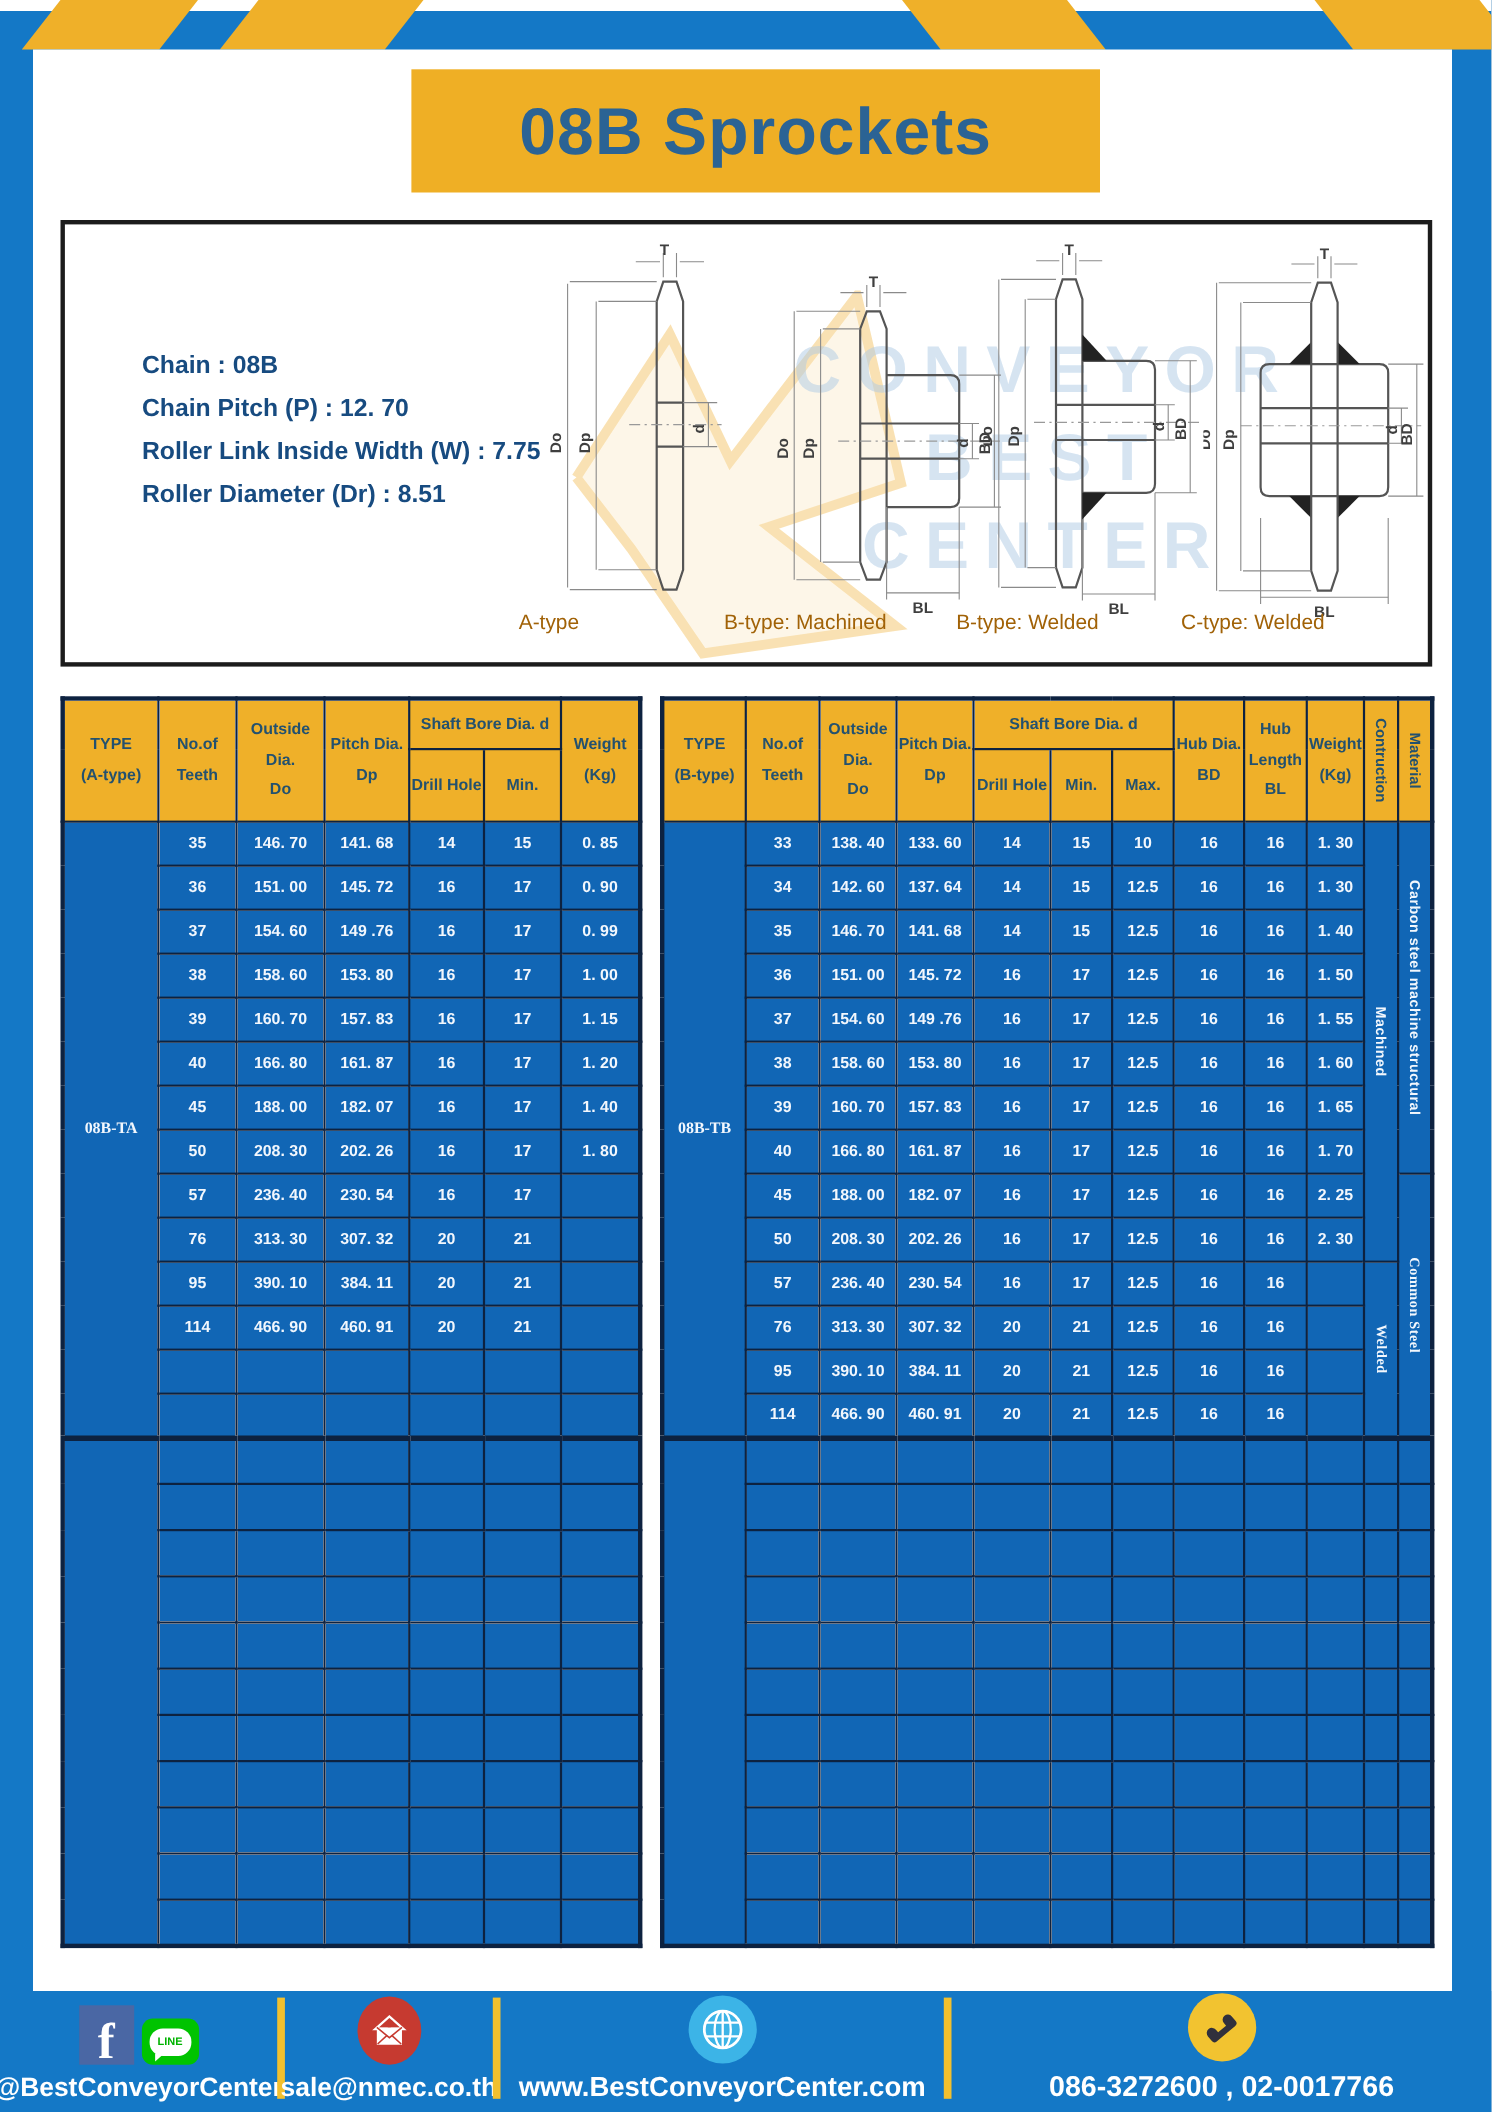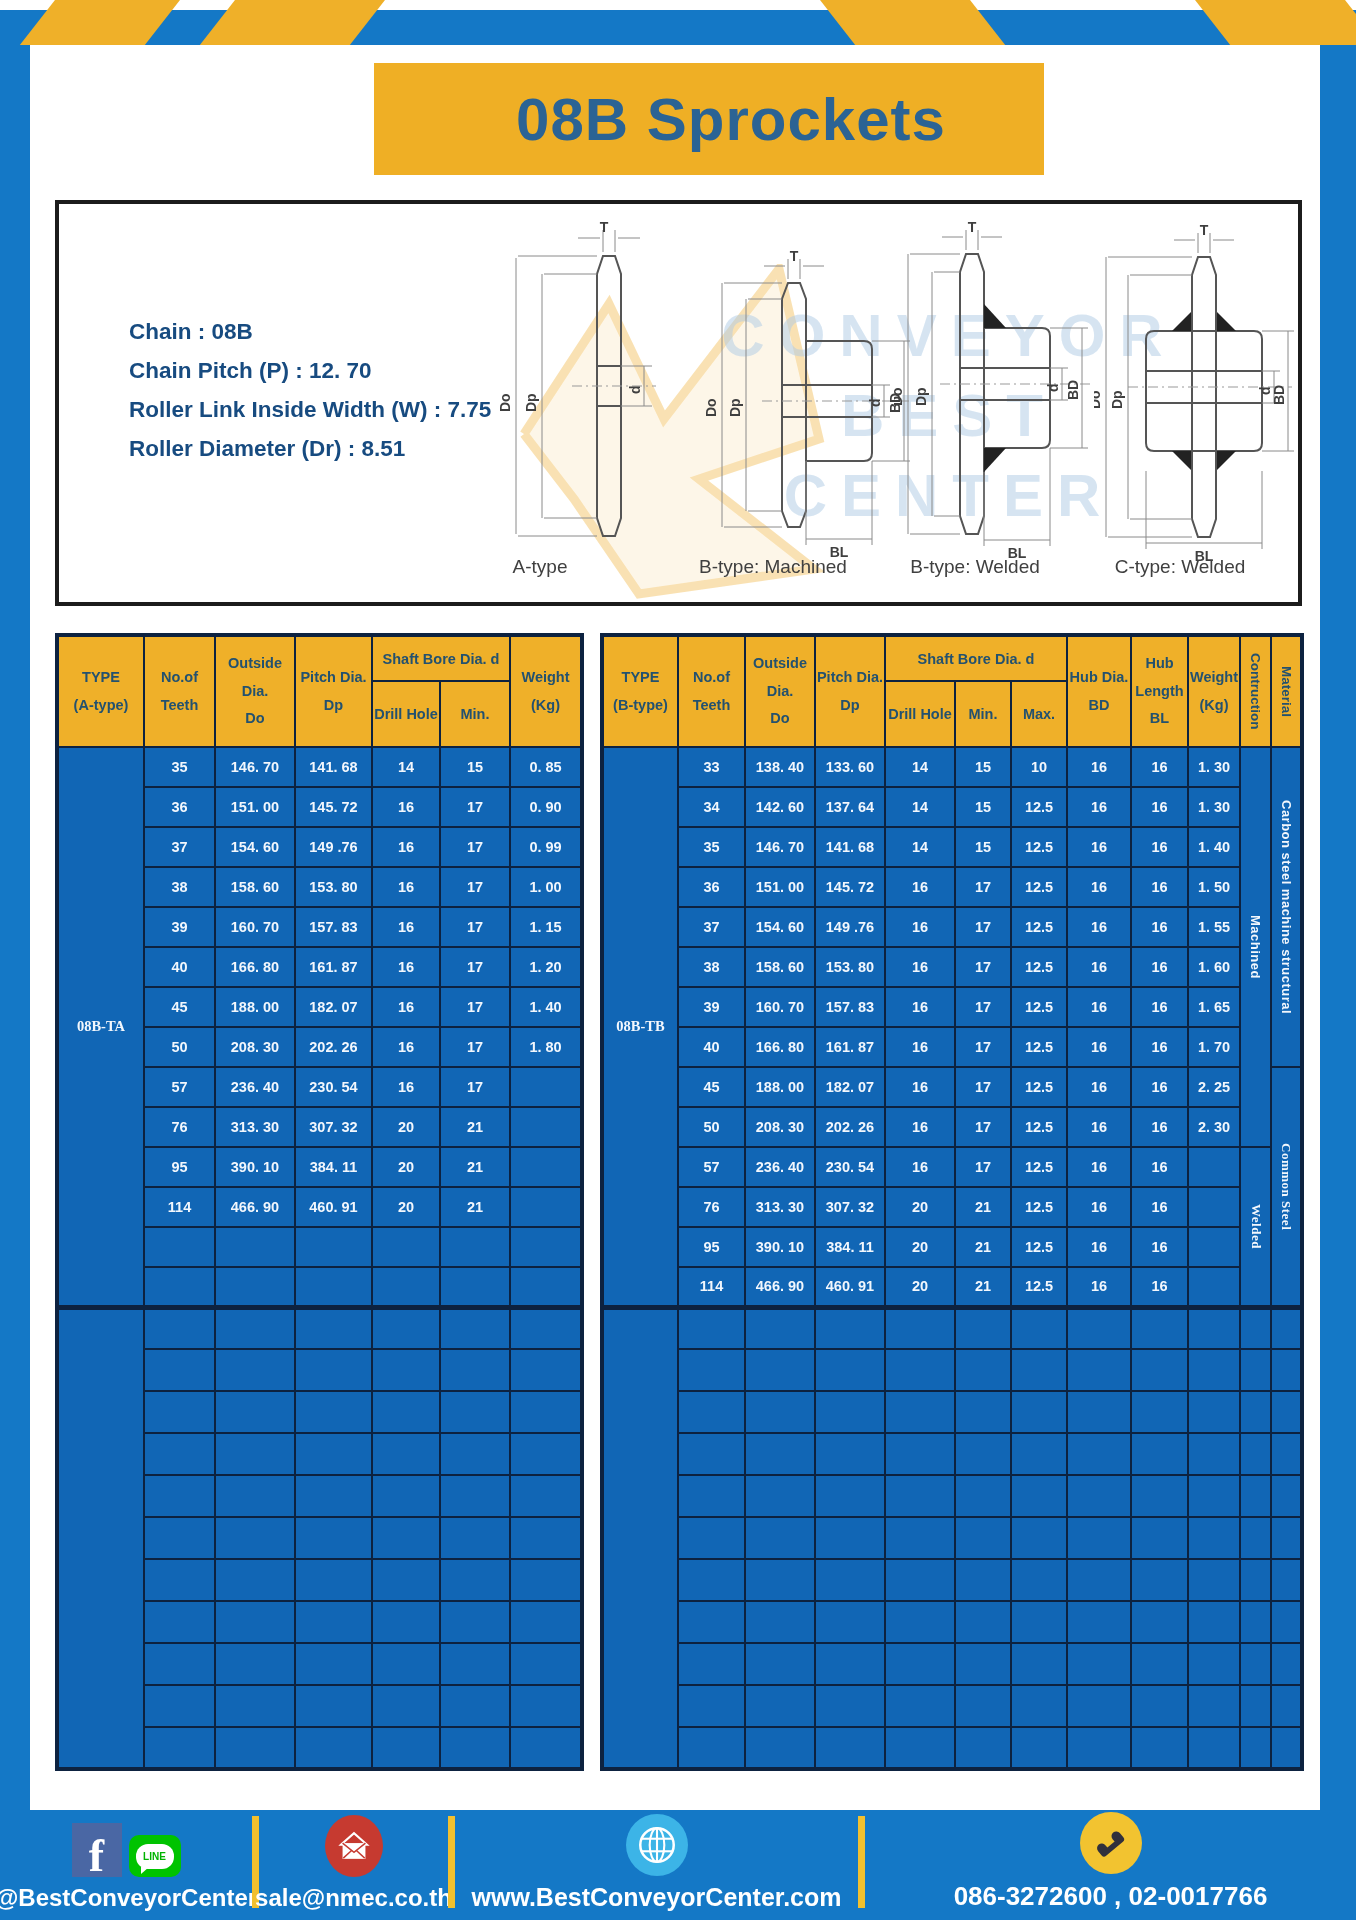--- a/index.html
+++ b/index.html
@@ -6,31 +6,31 @@
   .root{position:relative;width:1356px;height:1920px;background:#1478C6;overflow:hidden;
         font-family:"Liberation Sans",sans-serif;}
   .top-white{position:absolute;top:0;left:0;width:1356px;height:10px;background:#ffffff;}
   .stripe{position:absolute;top:0;height:45px;background:#EFB029;}
   .s1{left:55px;width:125px;transform:skewX(-38deg);transform-origin:top left;}
   .s2{left:235px;width:150px;transform:skewX(-38deg);transform-origin:top left;}
   .s3{left:820px;width:150px;transform:skewX(38deg);transform-origin:top left;}
   .s4{left:1195px;width:150px;transform:skewX(38deg);transform-origin:top left;}
   .page{position:absolute;left:30px;top:45px;width:1290px;height:1765px;background:#ffffff;}
   .banner{position:absolute;left:344px;top:18px;width:626px;height:112px;background:#EFAF25;
-          display:flex;align-items:center;justify-content:center;padding-left:44px;}
+          display:flex;align-items:center;justify-content:center;}
   .banner h1{margin:0;font-size:60px;color:#2B6394;font-weight:bold;letter-spacing:1px;}
   .dbox{position:absolute;left:25px;top:155px;width:1239px;height:398px;background:#fff;
         border:4px solid #1c1c1c;}
   .wm-blue{position:absolute;left:540px;top:92px;width:700px;text-align:center;font-weight:bold;
            font-size:60px;line-height:80px;letter-spacing:14px;color:#AECBE5;opacity:.5;}
   .wm-orange{position:absolute;left:455px;top:60px;opacity:.5;}
   .speclines{position:absolute;left:22px;top:108px;color:#174B80;font-size:22.5px;font-weight:bold;
              line-height:39px;white-space:nowrap;margin-left:48px;}
-  .dlabel{position:absolute;top:352px;font-size:19px;color:#404040;transform:translateX(-50%);
-          white-space:nowrap;margin-left:41px;}
+  .dlabel{position:absolute;top:352px;font-size:19px;color:#a16207;transform:translateX(-50%);
+          white-space:nowrap;}
   svg.diag{position:absolute;}
   .dl{stroke:#555;stroke-width:2;fill:none;}
   .dm{stroke:#8a8a8a;stroke-width:1;fill:none;}
   .cl{stroke:#999;stroke-width:1;stroke-dasharray:10 4 2 4;fill:none;}
   .dt{fill:#3f3f3f;font-size:14px;font-weight:bold;font-family:"Liberation Sans",sans-serif;}
   .weld{fill:#222;stroke:none;}
   .tblwrap{position:absolute;}
   .twa{left:25px;top:588px;}
   .twb{left:570px;top:588px;}
   table.tbl{border-collapse:collapse;table-layout:fixed;border:4px solid #0D2240;}

